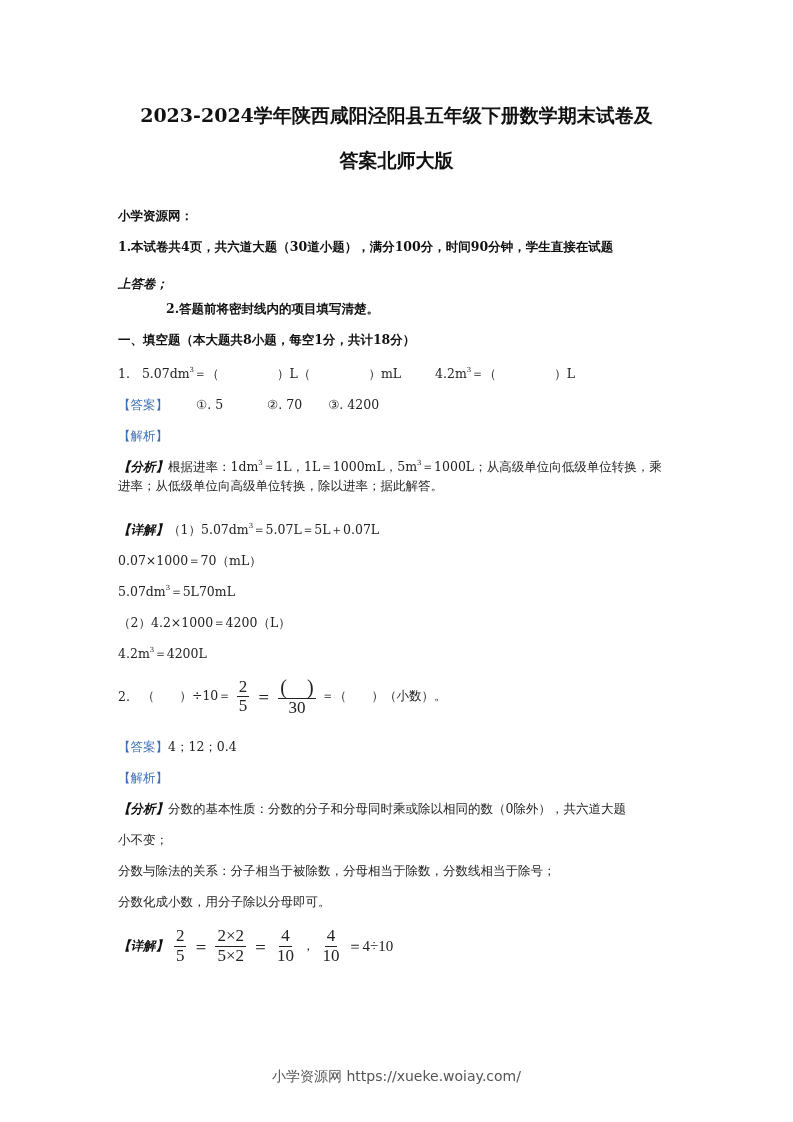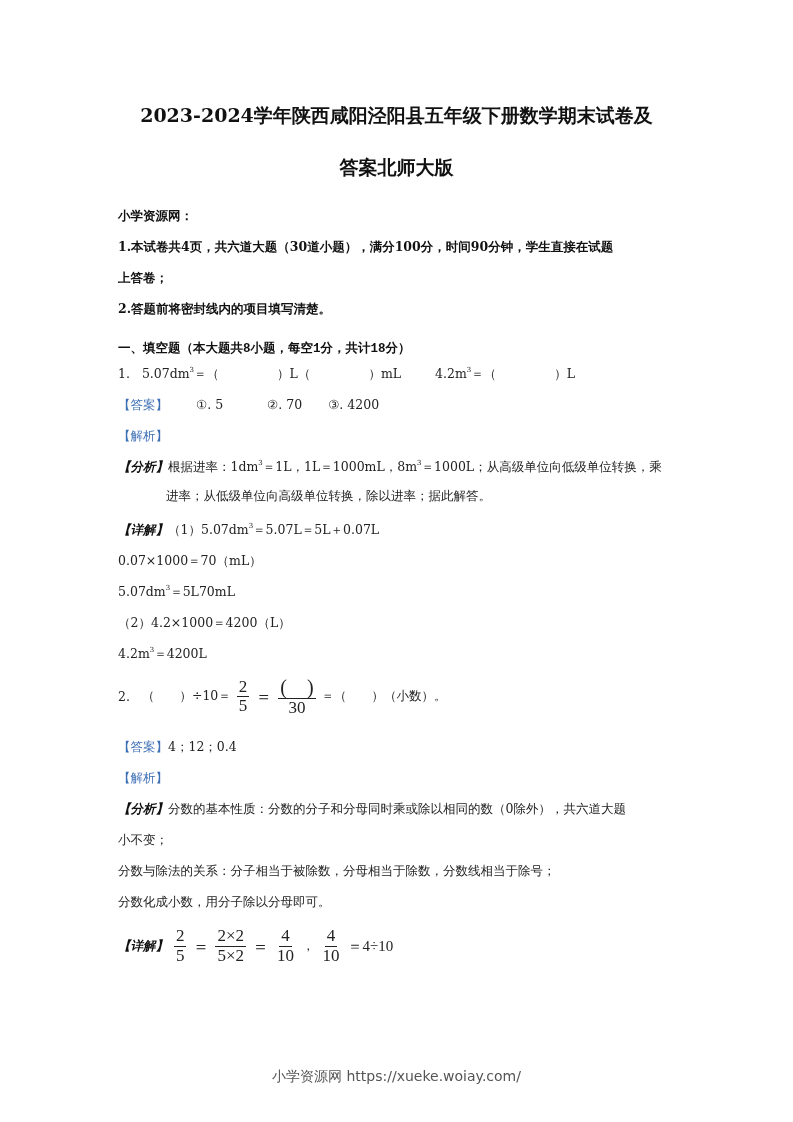--- a/index.html
+++ b/index.html
@@ -21,49 +21,49 @@
   .eq { font-family: "Liberation Serif", serif; font-size: 17px; vertical-align: middle; }
   .footer { position: absolute; top: 1068px; left: 0; width: 793px; text-align: center;
             font-family: "DejaVu Sans", sans-serif; font-size: 14px; color: #555; }
 </style>
 </head>
 <body>
 
 <div class="page">
 
   <div class="title" style="top:103px;">2023-2024学年陕西咸阳泾阳县五年级下册数学期末试卷及</div>
-  <div class="title" style="top:148px;margin-top:7px;">答案北师大版</div>
+  <div class="title" style="top:148px;">答案北师大版</div>
 
   <div class="line bold" style="top:208px;">小学资源网：</div>
   <div class="line bold" style="top:239px;">1.本试卷共4页，共六道大题（30道小题），满分100分，时间90分钟，学生直接在试题</div>
-  <div class="line bold" style="top:270px;">上答卷；</div>
-  <div class="line bold" style="top:301px;">2.答题前将密封线内的项目填写清楚。</div>
-  <div class="line bold" style="top:340px;font-family:Liberation Mono, monospace;">一、填空题（本大题共8小题，每空1分，共计18分）</div>
+  <div class="line bold" style="top:276px;font-style:italic;">上答卷；</div>
+  <div class="line bold" style="top:301px;margin-left:48px;">2.答题前将密封线内的项目填写清楚。</div>
+  <div class="line bold" style="top:332px;">一、填空题（本大题共8小题，每空1分，共计18分）</div>
 
   <div class="line" style="top:366px;">
     <span>1.</span>
     <span style="margin-left:8px;">5.07dm</span><sup>3</sup><span>＝（</span><span class="blank" style="width:58px;"></span><span>）L（</span><span class="blank" style="width:58px;"></span><span>）mL</span>
     <span style="margin-left:30px;">4.2m</span><sup>3</sup><span>＝（</span><span class="blank" style="width:58px;"></span><span>）L</span>
   </div>
 
   <div class="line" style="top:397px;">
     <span class="tag">【答案】</span>
     <span style="margin-left:24px;">①. 5</span>
     <span style="margin-left:40px;">②. 70</span>
     <span style="margin-left:22px;">③. 4200</span>
   </div>
 
   <div class="line" style="top:428px;">
     <span class="tag">【解析】</span>
   </div>
 
   <div class="line" style="top:459px;">
-    <span class="tagdark">【分析】</span><span>根据进率：1dm</span><sup>3</sup><span>＝1L，1L＝1000mL，8m</span><sup>3</sup><span>＝1000L；从高级单位向低级单位转换，乘</span>
+    <span class="tagdark">【分析】</span><span>根据进率：1dm</span><sup>3</sup><span>＝1L，1L＝1000mL，5m</span><sup>3</sup><span>＝1000L；从高级单位向低级单位转换，乘</span>
   </div>
-  <div class="line" style="top:488px;margin-left:48px;">进率；从低级单位向高级单位转换，除以进率；据此解答。</div>
+  <div class="line" style="top:478px;">进率；从低级单位向高级单位转换，除以进率；据此解答。</div>
 
   <div class="line" style="top:522px;">
     <span class="tagdark">【详解】</span><span>（1）5.07dm</span><sup>3</sup><span>＝5.07L＝5L＋0.07L</span>
   </div>
   <div class="line" style="top:553px;">0.07×1000＝70（mL）</div>
   <div class="line" style="top:584px;">
     <span>5.07dm</span><sup>3</sup><span>＝5L70mL</span>
   </div>
   <div class="line" style="top:615px;">（2）4.2×1000＝4200（L）</div>
   <div class="line" style="top:646px;">

